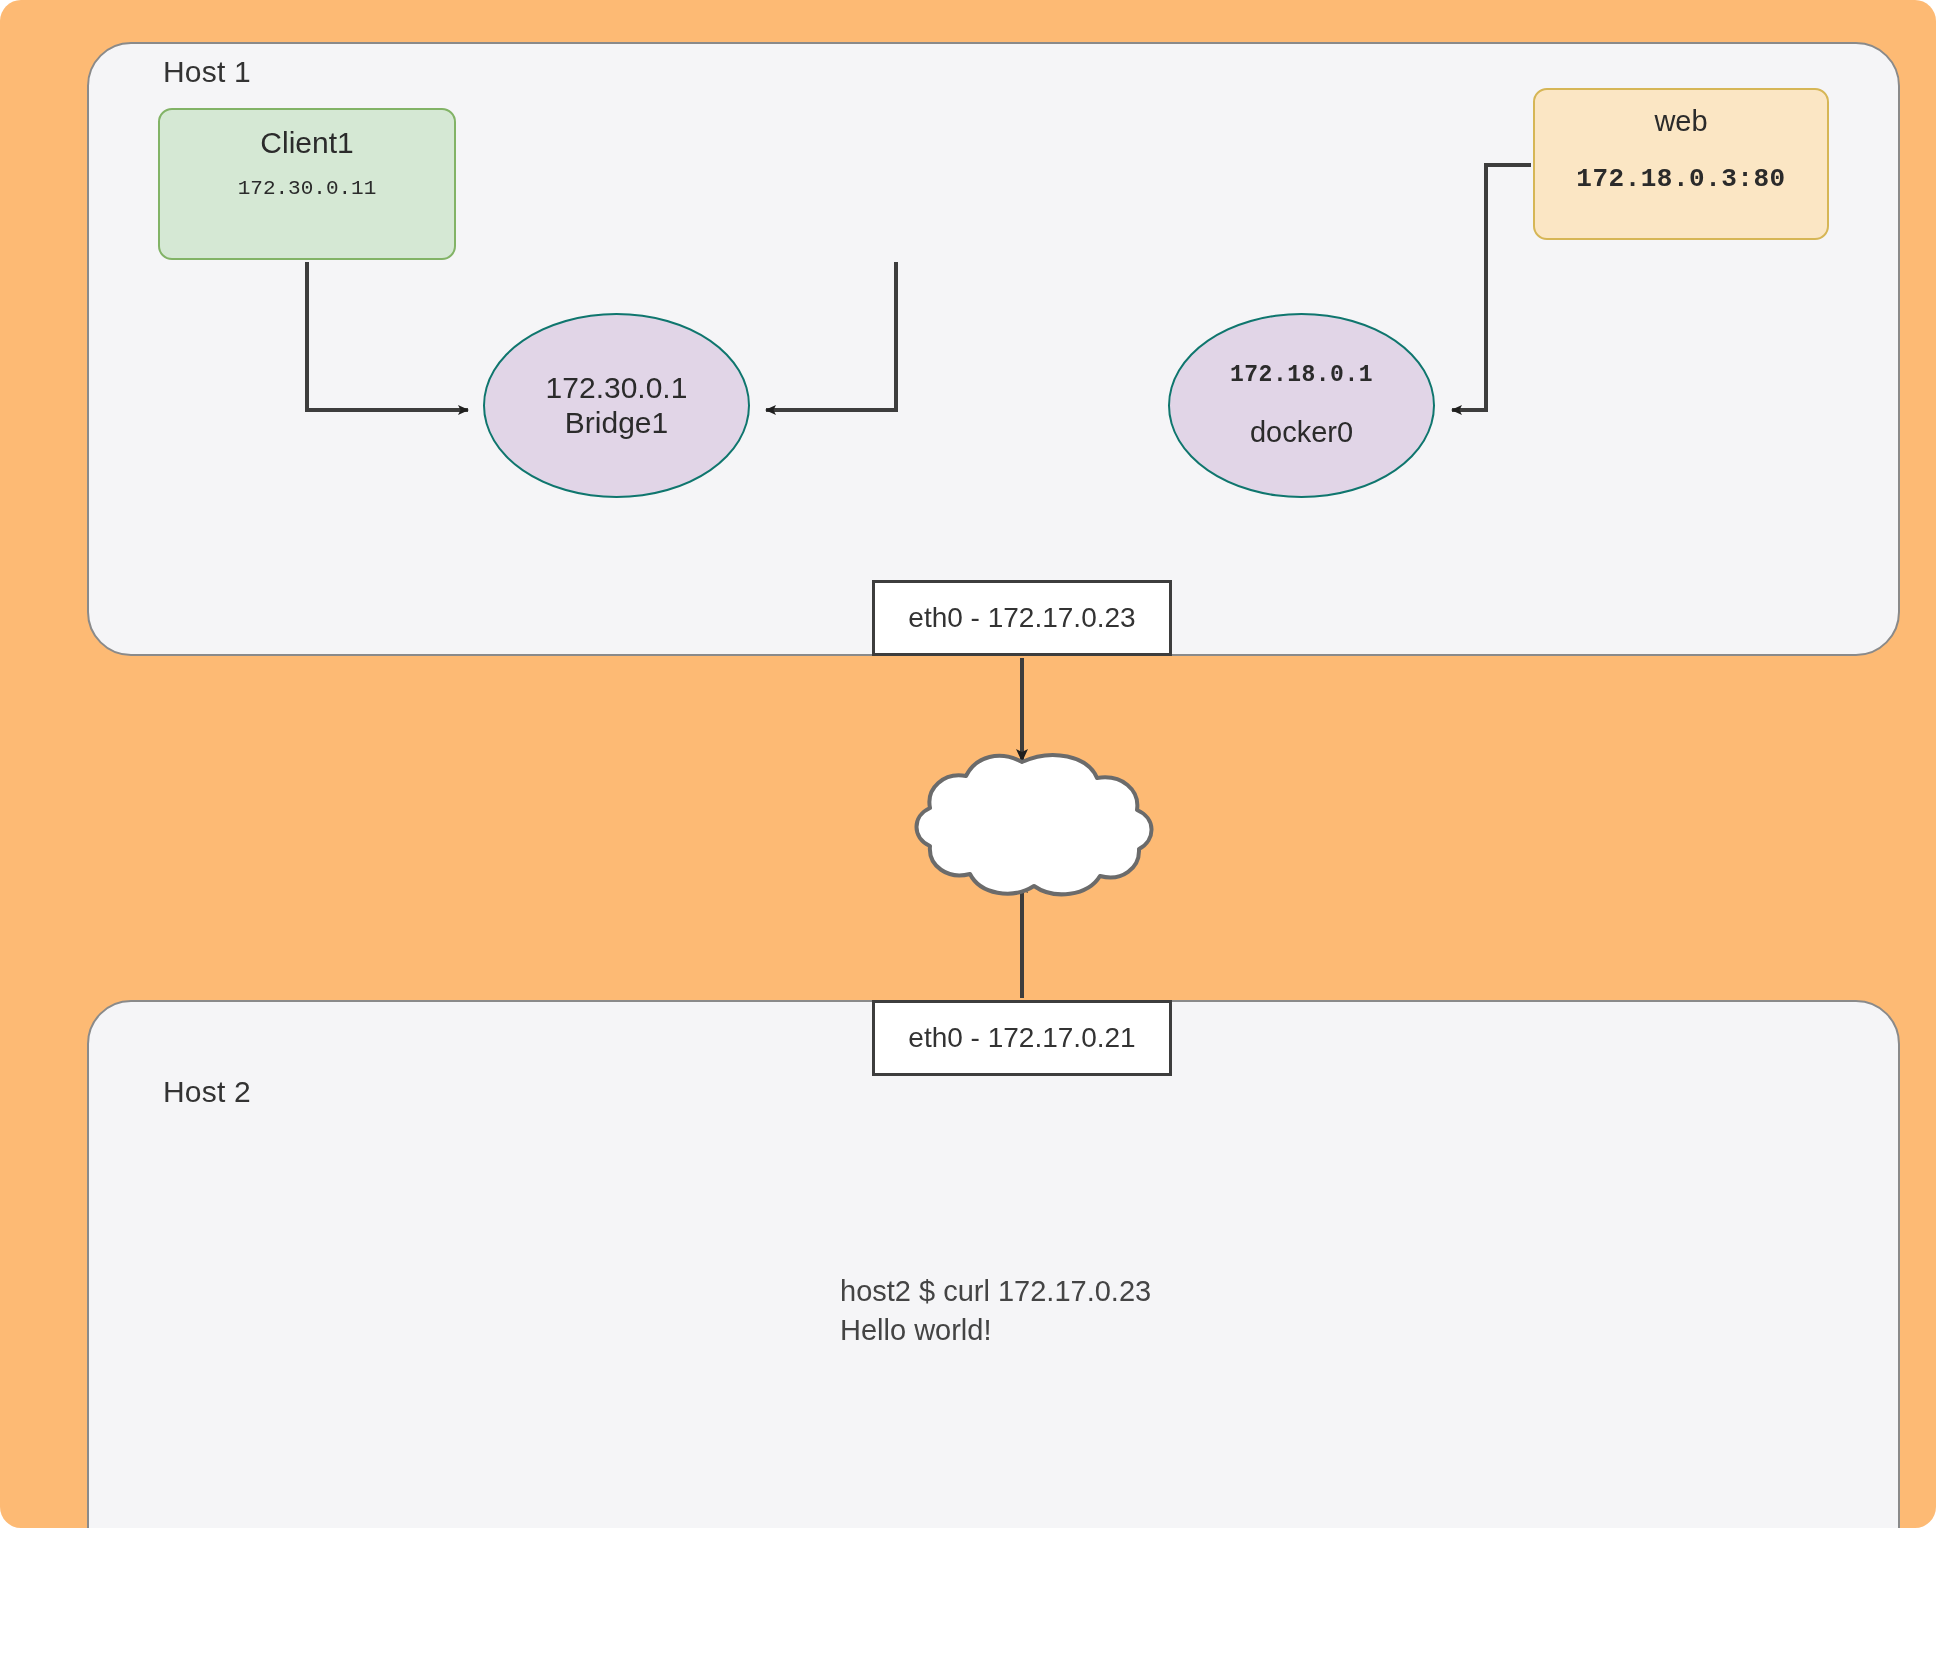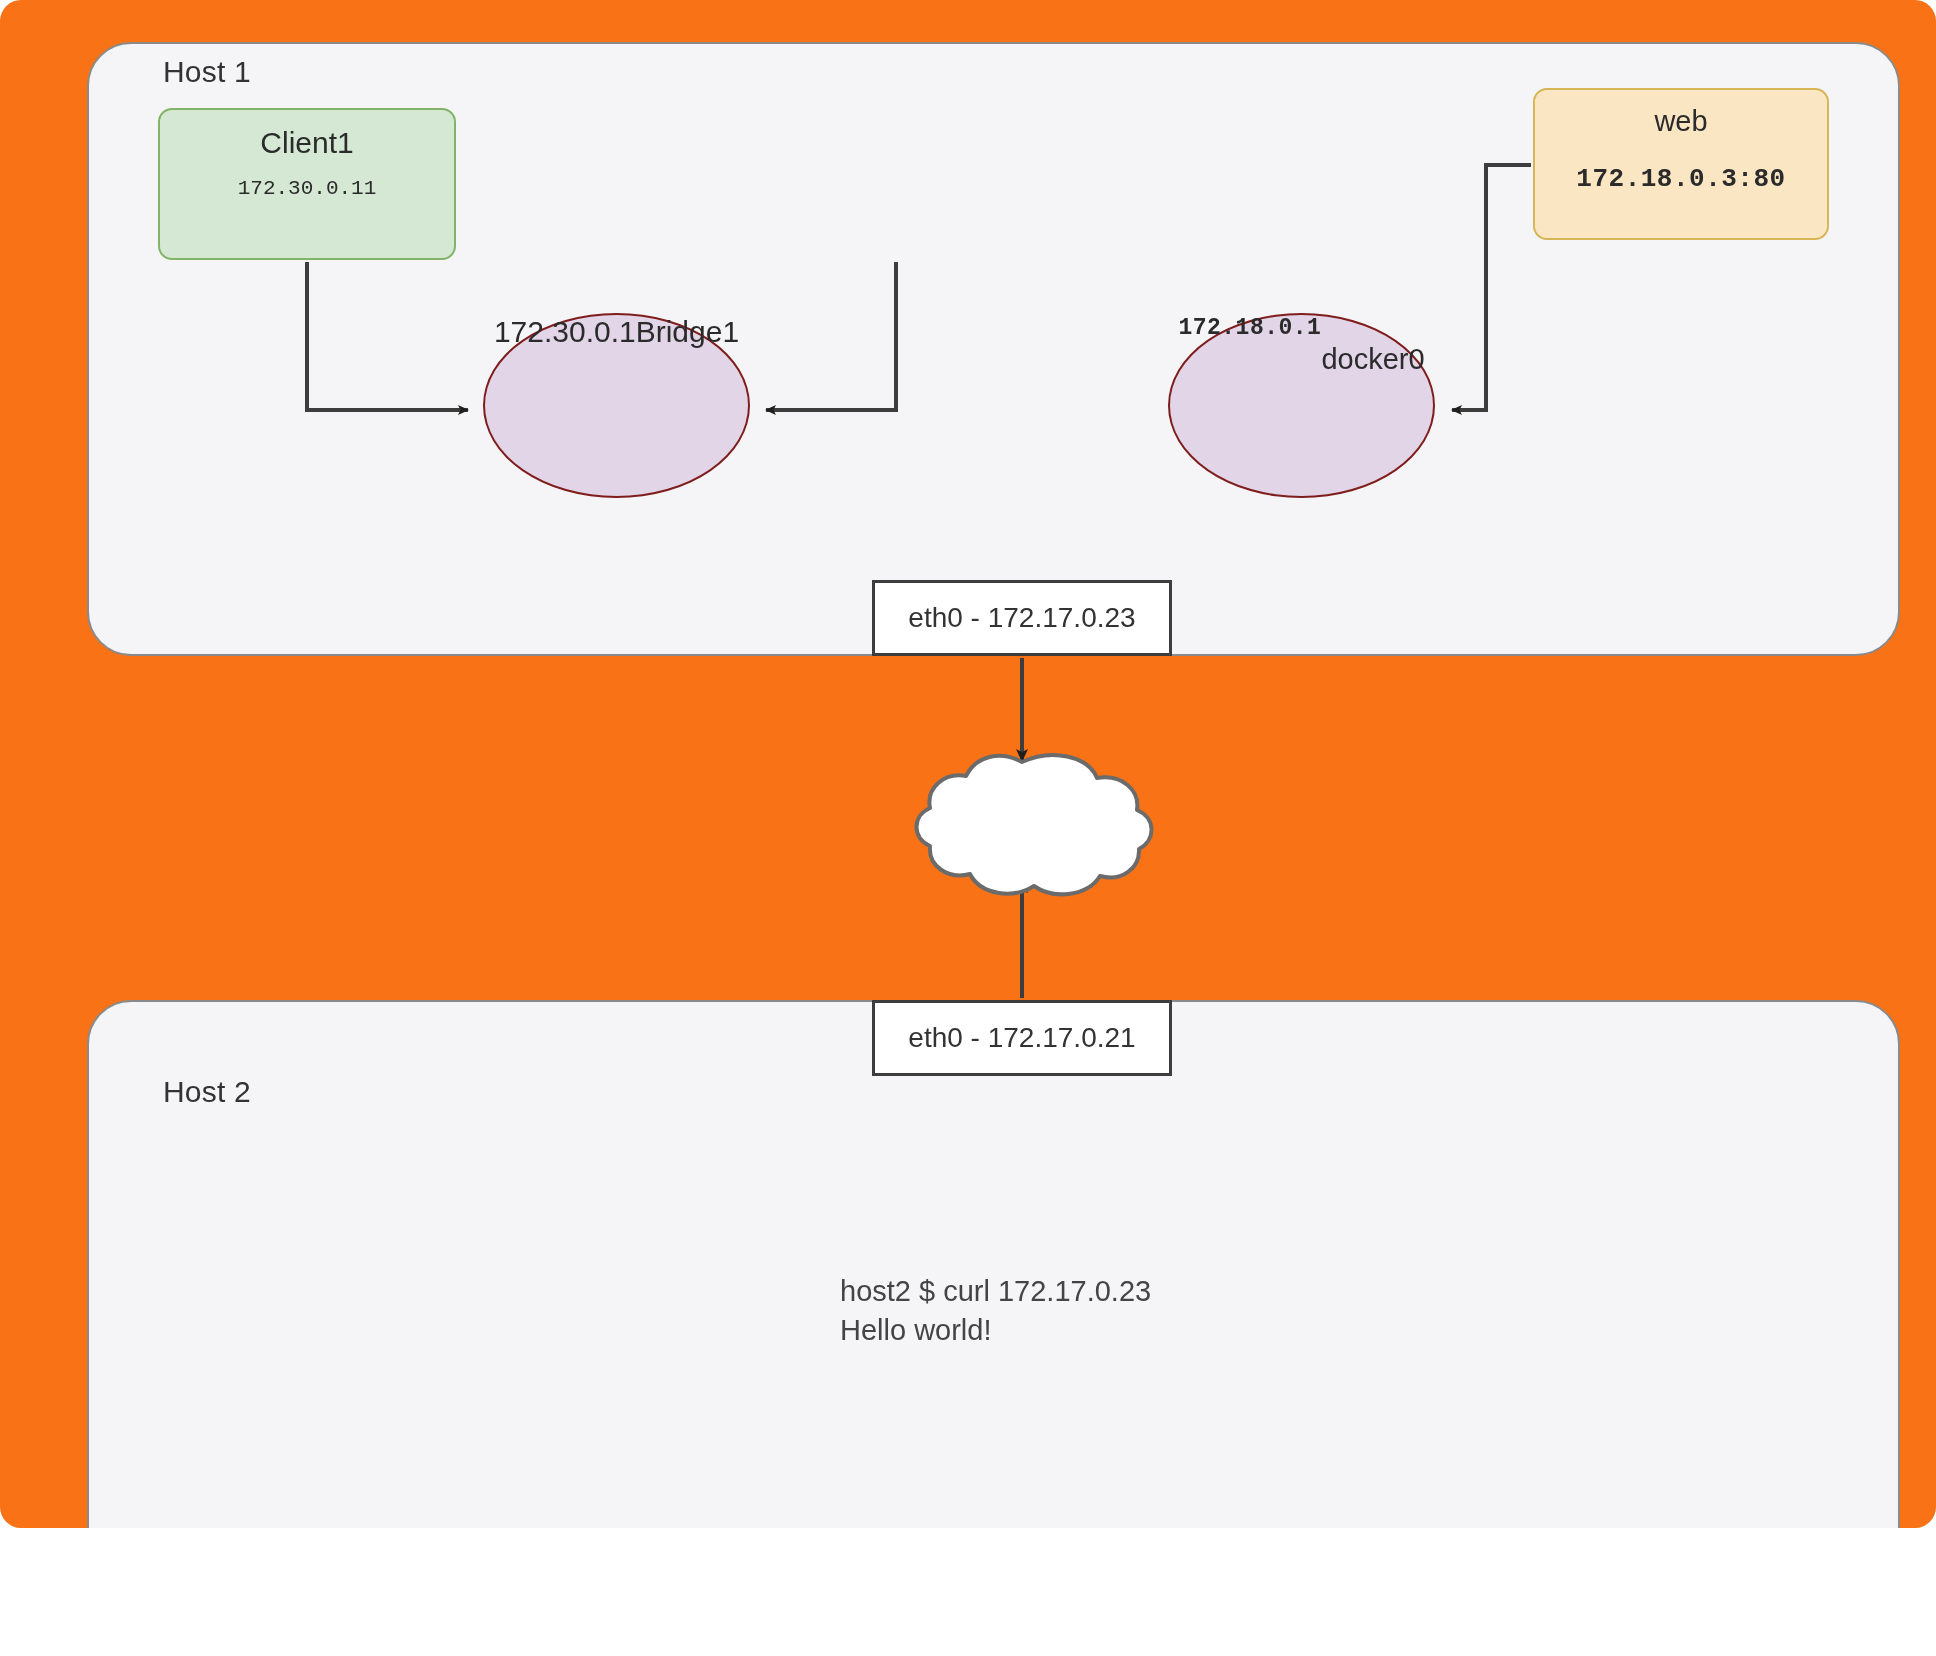--- a/index.html
+++ b/index.html
@@ -7,21 +7,21 @@
     padding: 0;
     background: #ffffff;
   }
   body {
     font-family: "Liberation Sans", sans-serif;
   }
   #canvas {
     position: relative;
     width: 1936px;
     height: 1528px;
-    background: #f97316;
+    background: #fdba74;
     overflow: hidden;
     border-radius: 21px;
   }
 
   
   .host {
     position: absolute;
     background: #f5f5f7;
     border: 2px solid #8a8a8a;
     border-radius: 44px;
@@ -86,26 +86,26 @@
     font-weight: bold;
     font-size: 26px;
     letter-spacing: 0.5px;
     font-family: Liberation Mono, monospace;
   }
 
   
   .ellipse {
     position: absolute;
     background: #e1d5e7;
-    border: 2px solid #7f1d1d;
+    border: 2px solid #0f766e;
     border-radius: 50%;
     box-sizing: border-box;
     display: flex;
-    flex-direction: row;
-    align-items: flex-start;
+    flex-direction: column;
+    align-items: center;
     justify-content: center;
   }
   .ellipse .ln1, .ellipse .ln2 {
     color: #2b2b2b;
     white-space: nowrap;
   }
   #bridge1 {
     left: 483px; top: 313px; width: 267px; height: 185px;
   }
   #bridge1 .ln1 { font-size: 30px; line-height: 1.15; }

